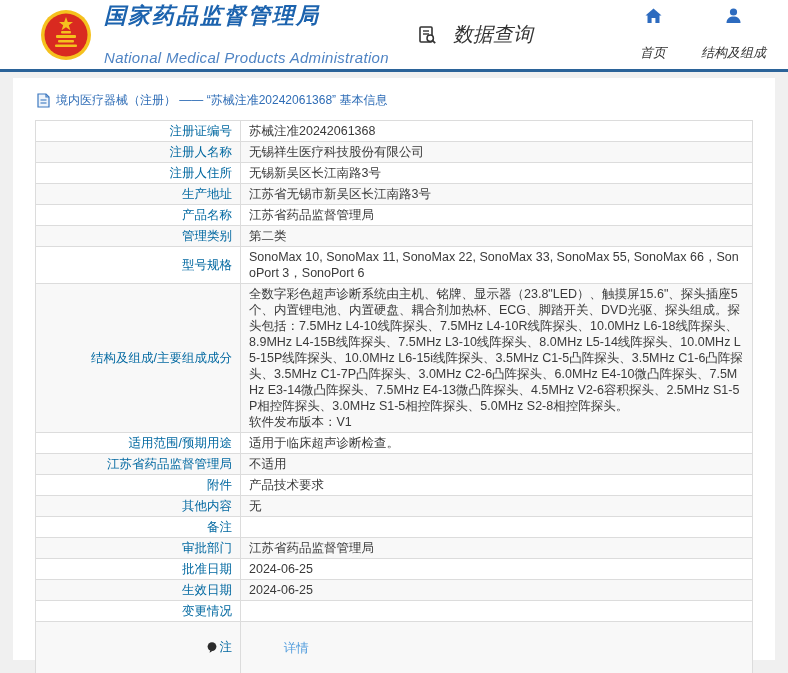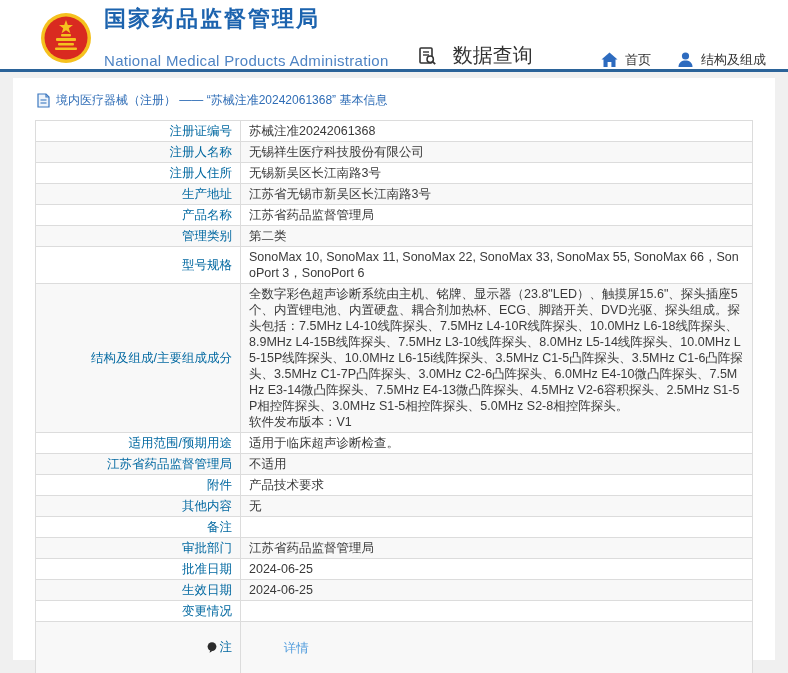--- a/index.html
+++ b/index.html
@@ -10,35 +10,36 @@
     overflow:hidden;
     position:relative;
   }
 
   
   .header {
     height:72px;
     background:#ffffff;
     border-bottom:3px solid #2b6399;
     display:flex;
-    align-items:flex-end;
+    align-items:center;
     padding:0 22px 0 40px;
+    font-style:italic;
   }
   .logo-group { display:flex; align-items:center; gap:12px; }
   .emblem { width:52px; height:52px; flex:0 0 auto; }
   .logo-text { display:flex; flex-direction:column; justify-content:center; }
   .logo-zh { font-size:22px; font-weight:bold; color:#1c63ae; letter-spacing:2px; line-height:26px; }
   .logo-en { font-size:15px; color:#4f84c4; letter-spacing:0.3px; margin-top:20px; }
   .data-query {
     display:flex; align-items:center; gap:16px;
     margin-left:28px; font-size:20px; color:#333; cursor:pointer;
   }
   .header-nav { margin-left:auto; display:flex; gap:26px; }
   .nav-item {
-    display:flex; flex-direction:row; align-items:center; gap:7px;
+    display:flex; flex-direction:column; align-items:center; gap:20px;
     font-size:13px; color:#333; cursor:pointer; min-width:44px;
   }
   .nav-item svg { width:17px; height:16px; }
 
   
   .panel {
     margin:6px 13px 0 13px;
     background:#ffffff;
     height:582px;
     padding:9px 22px 0 22px;

